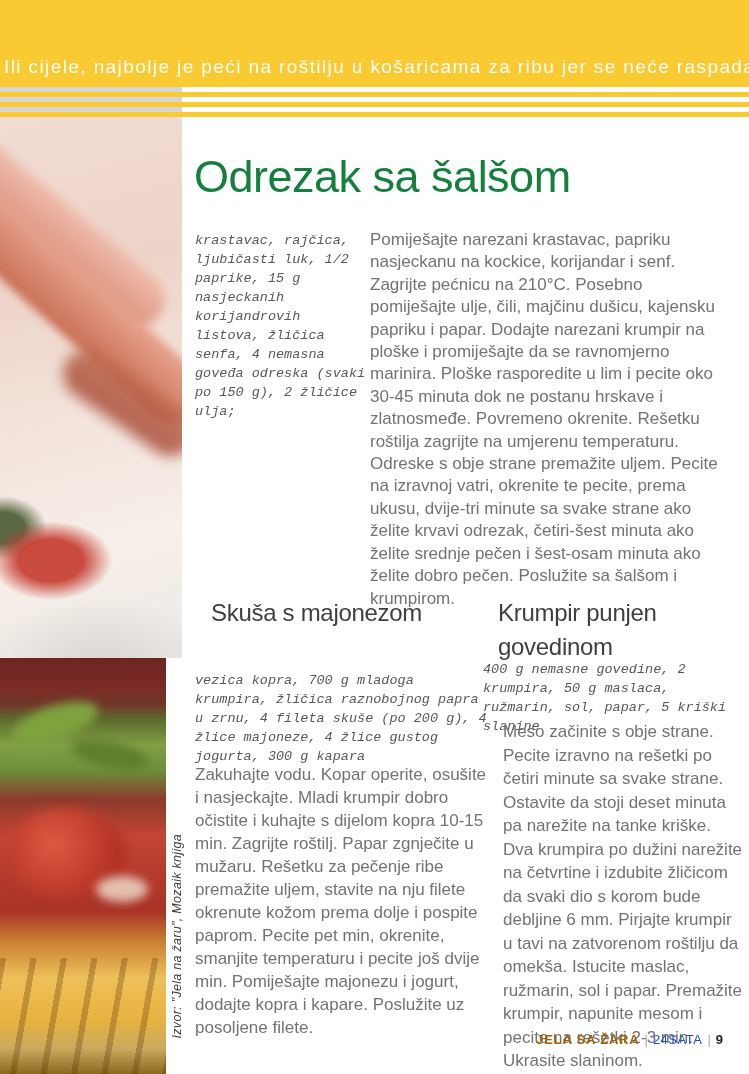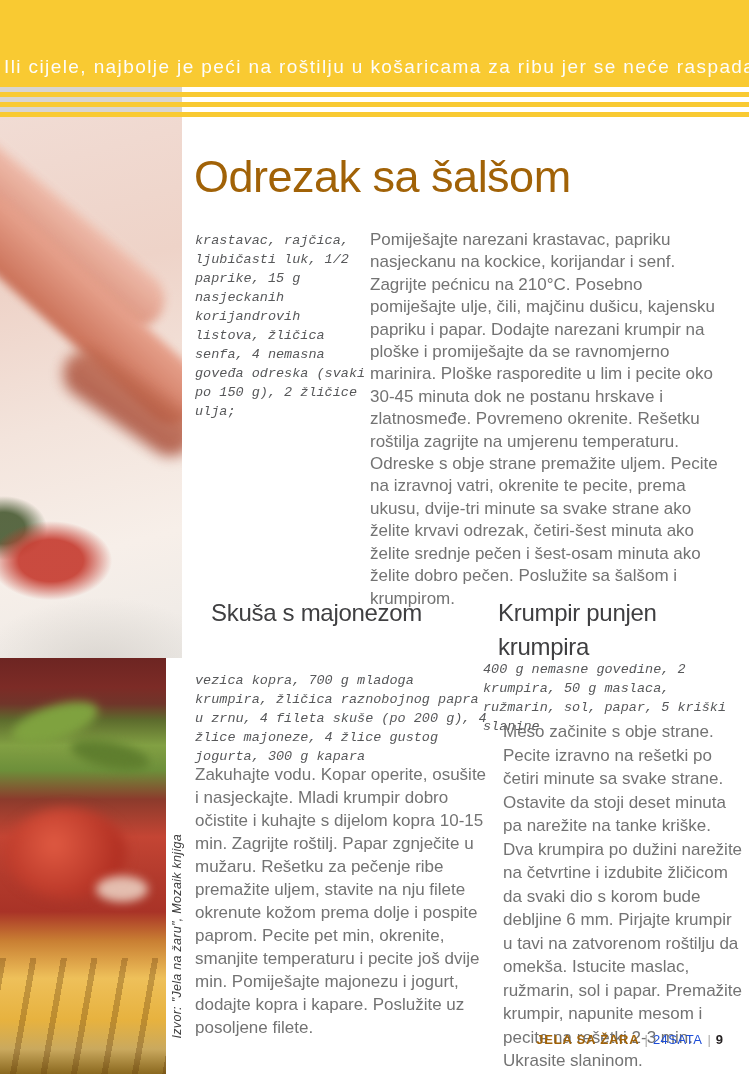--- a/index.html
+++ b/index.html
@@ -48,21 +48,21 @@
   .char-lines{position:absolute;left:0;top:300px;width:166px;height:116px;opacity:.55;
       background:repeating-linear-gradient(100deg, rgba(92,52,6,.55) 0 6px, rgba(0,0,0,0) 6px 30px);}
 
   
   .caption-strip{position:absolute;left:166px;top:658px;width:26px;height:416px;background:#fff;}
   .caption{position:absolute;left:4px;bottom:36px;writing-mode:vertical-rl;transform:rotate(180deg);
       font-style:italic;font-size:12.5px;color:#3d3d3d;letter-spacing:.3px;white-space:nowrap;}
 
   
   .title{position:absolute;left:194px;top:152px;margin:0;width:540px;
-      font-size:45px;line-height:50px;font-weight:400;color:#a16207;letter-spacing:-.5px;}
+      font-size:45px;line-height:50px;font-weight:400;color:#15803d;letter-spacing:-.5px;}
   .ing{font-style:italic;color:#57585a;font-family:Liberation Mono, monospace;}
   .ing p{margin:0 0 8px 0;}
   .ing1{position:absolute;left:195px;top:231px;width:172px;font-size:13.5px;line-height:19px;}
   .body{color:#737373;}
   .body1{position:absolute;left:370px;top:229px;width:352px;font-size:17px;line-height:22.4px;}
   .h2{position:absolute;margin:16px;font-weight:400;color:#3f3f41;font-size:24px;line-height:34px;letter-spacing:-.3px;}
   .h2a{left:195px;top:580px;width:250px;}
   .h2b{left:482px;top:580px;width:250px;}
   .ing2{position:absolute;left:195px;top:671px;width:292px;font-size:13.5px;line-height:19px;}
   .ing3{position:absolute;left:483px;top:660px;width:248px;font-size:13.5px;line-height:19px;}
@@ -112,21 +112,21 @@
 
     <div class="ing ing1">
       <p>krastavac, rajčica, ljubičasti luk, 1/2 paprike, 15 g nasjeckanih korijandrovih listova, žličica senfa, 4 nemasna goveđa odreska (svaki po 150 g), 2 žličice ulja;</p>
     </div>
     <div class="body body1">Pomiješajte narezani krastavac, papriku nasjeckanu na kockice, korijandar i senf. Zagrijte pećnicu na 210°C. Posebno pomiješajte ulje, čili, majčinu dušicu, kajensku papriku i papar. Dodajte narezani krumpir na ploške i promiješajte da se ravnomjerno marinira. Ploške rasporedite u lim i pecite oko 30-45 minuta dok ne postanu hrskave i zlatnosmeđe. Povremeno okrenite. Rešetku roštilja zagrijte na umjerenu temperaturu. Odreske s obje strane premažite uljem. Pecite na izravnoj vatri, okrenite te pecite, prema ukusu, dvije-tri minute sa svake strane ako želite krvavi odrezak, četiri-šest minuta ako želite srednje pečen i šest-osam minuta ako želite dobro pečen. Poslužite sa šalšom i krumpirom.</div>
 
     <h2 class="h2 h2a">Skuša s majonezom</h2>
     <div class="ing ing2">vezica kopra, 700 g mladoga krumpira, žličica raznobojnog papra u zrnu, 4 fileta skuše (po 200 g), 4 žlice majoneze, 4 žlice gustog jogurta, 300 g kapara</div>
     <div class="body body2">Zakuhajte vodu. Kopar operite, osušite i nasjeckajte. Mladi krumpir dobro očistite i kuhajte s dijelom kopra 10-15 min. Zagrijte roštilj. Papar zgnječite u mužaru. Rešetku za pečenje ribe premažite uljem, stavite na nju filete okrenute kožom prema dolje i pospite paprom. Pecite pet min, okrenite, smanjite temperaturu i pecite još dvije min. Pomiješajte majonezu i jogurt, dodajte kopra i kapare. Poslužite uz posoljene filete.</div>
 
-    <h2 class="h2 h2b">Krumpir punjen krumpira</h2>
+    <h2 class="h2 h2b">Krumpir punjen govedinom</h2>
     <div class="ing ing3">400 g nemasne govedine, 2 krumpira, 50 g maslaca, ružmarin, sol, papar, 5 kriški slanine</div>
     <div class="body body3">Meso začinite s obje strane. Pecite izravno na rešetki po četiri minute sa svake strane. Ostavite da stoji deset minuta pa narežite na tanke kriške. Dva krumpira po dužini narežite na četvrtine i izdubite žličicom da svaki dio s korom bude debljine 6 mm. Pirjajte krumpir u tavi na zatvorenom roštilju da omekša. Istucite maslac, ružmarin, sol i papar. Premažite krumpir, napunite mesom i pecite na rešetki 2-3 min. Ukrasite slaninom.</div>
 
     <footer class="footer">
       <span class="f-mag">JELA SA ŽARA</span><span class="f-sep">|</span><span class="f-brand">24SATA</span><span class="f-sep">|</span><span class="f-page">9</span>
     </footer>
   </main>
 
 </div>
 

